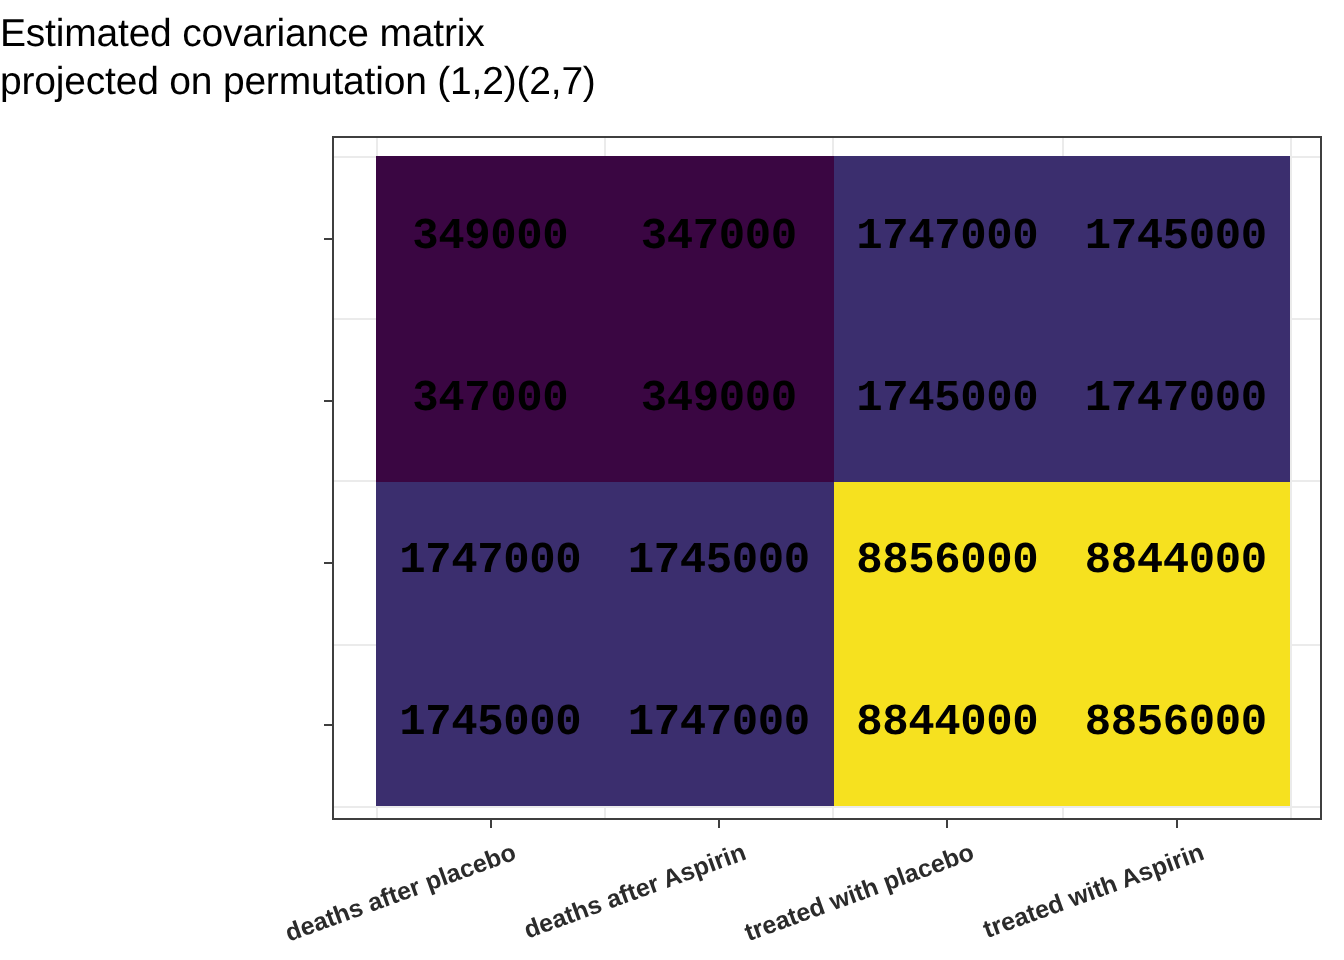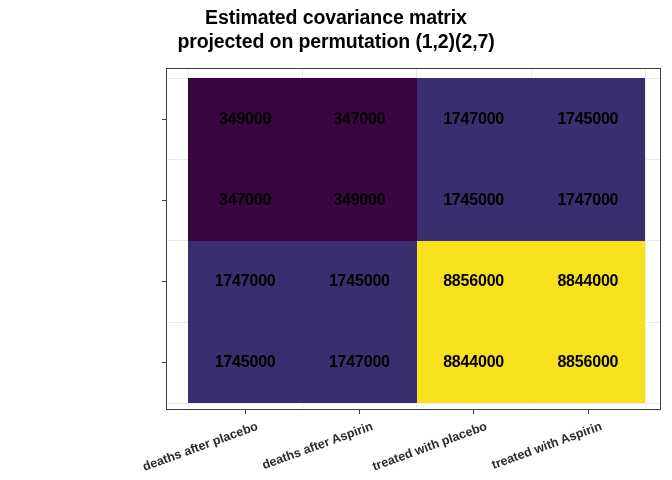--- a/index.html
+++ b/index.html
@@ -14,23 +14,23 @@
     overflow: hidden;
     position: relative;
   }
 
   
   #plot-title {
     position: absolute;
     left: 0;
     top: 5px;
     width: 672px;
-    text-align: center;
+    text-align: left;
     font-size: 19.5px;
-    font-weight: bold;
+    font-weight: normal;
     color: #000000;
     line-height: 24px;
     letter-spacing: -0.1px;
   }
   #plot-title .tline { display: block; white-space: nowrap; }
 
   
   #panel {
     position: absolute;
     left: 166px;
@@ -69,25 +69,26 @@
     grid-template-columns: repeat(4, 1fr);
     grid-template-rows: repeat(4, 1fr);
   }
   .tile {
     position: relative;
     display: flex;
     align-items: center;
     justify-content: center;
   }
   .tile-label {
-    font-size: 16px;
+    font-size: 22px;
     font-weight: bold;
     color: #000000;
     letter-spacing: -0.2px;
     line-height: 1;
+    font-family: Liberation Mono, monospace;
   }
   .y-tick {
     position: absolute;
     left: -5px;
     width: 5px;
     height: 1px;
     background: #3f3f3f;
   }
 
   

